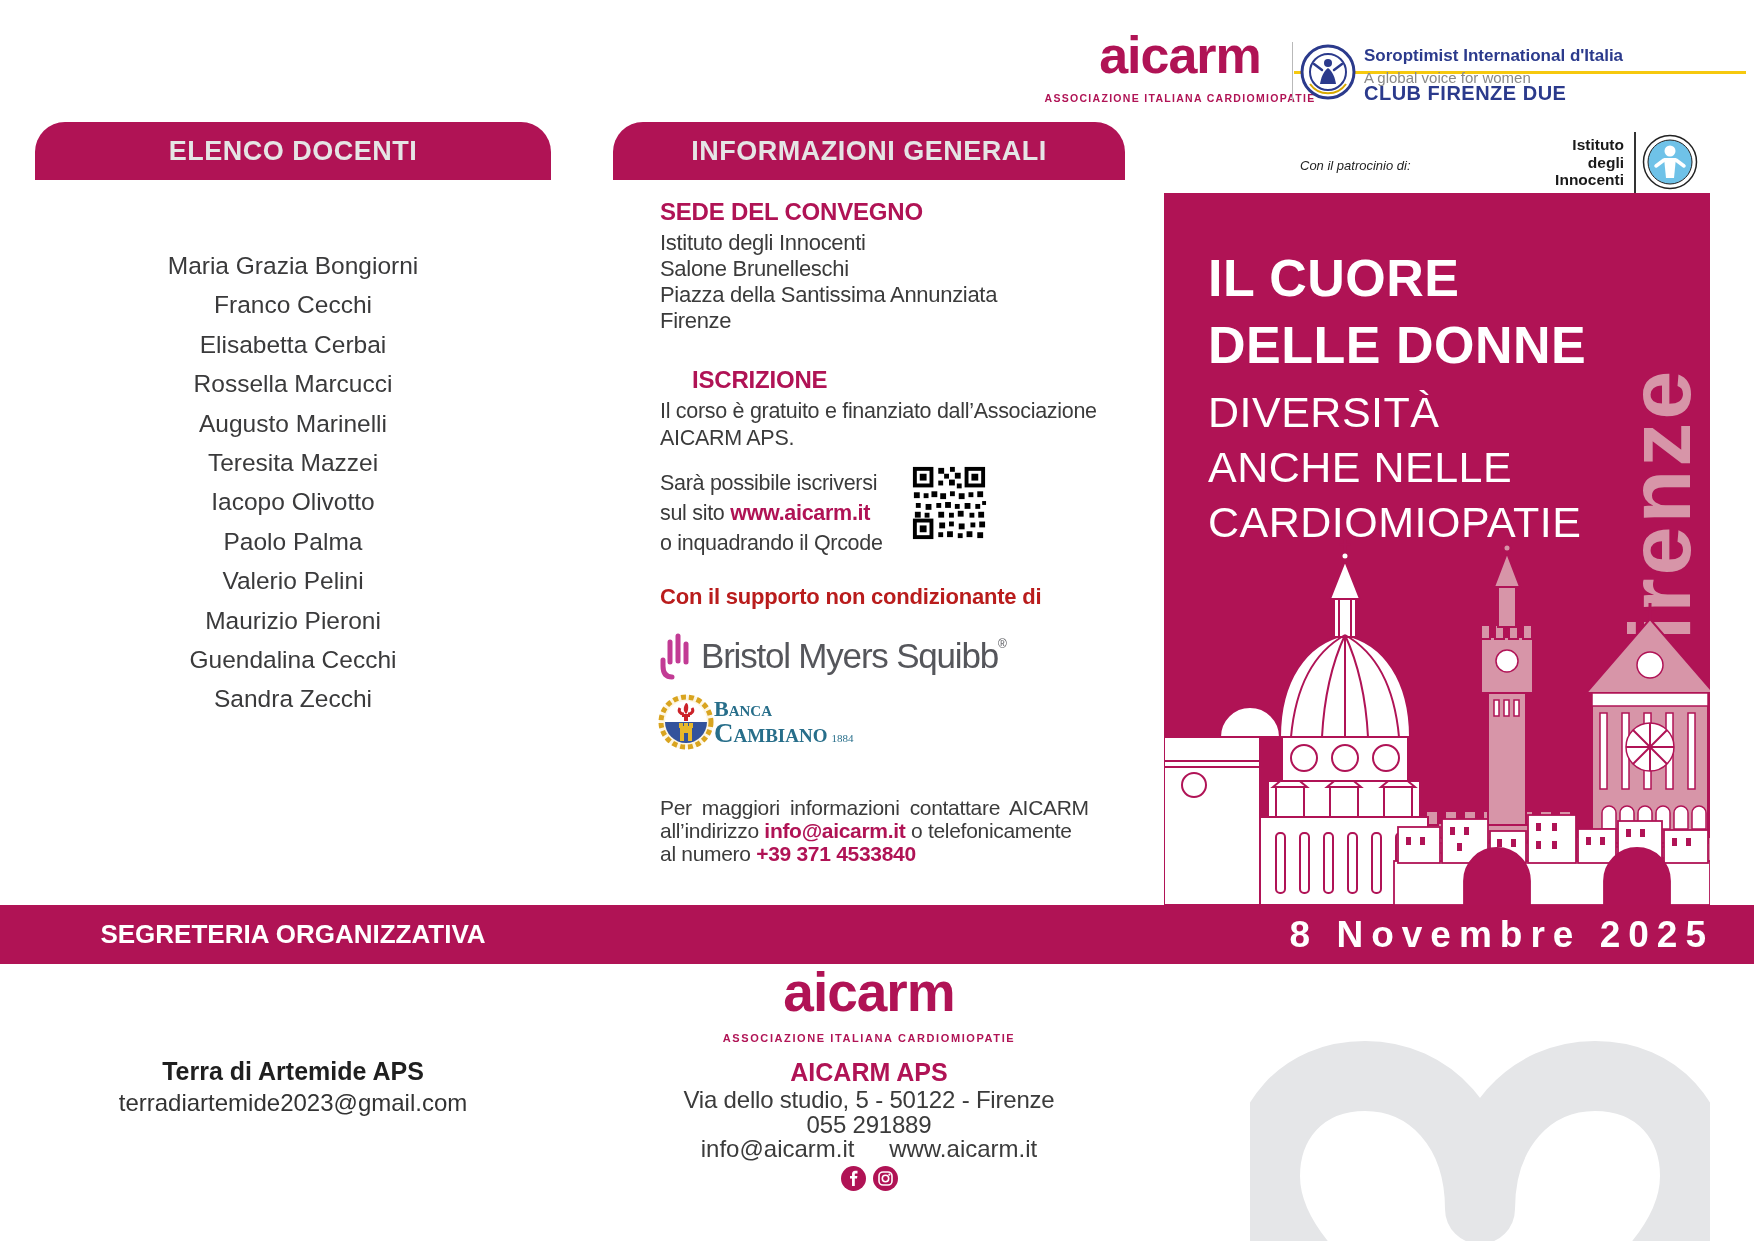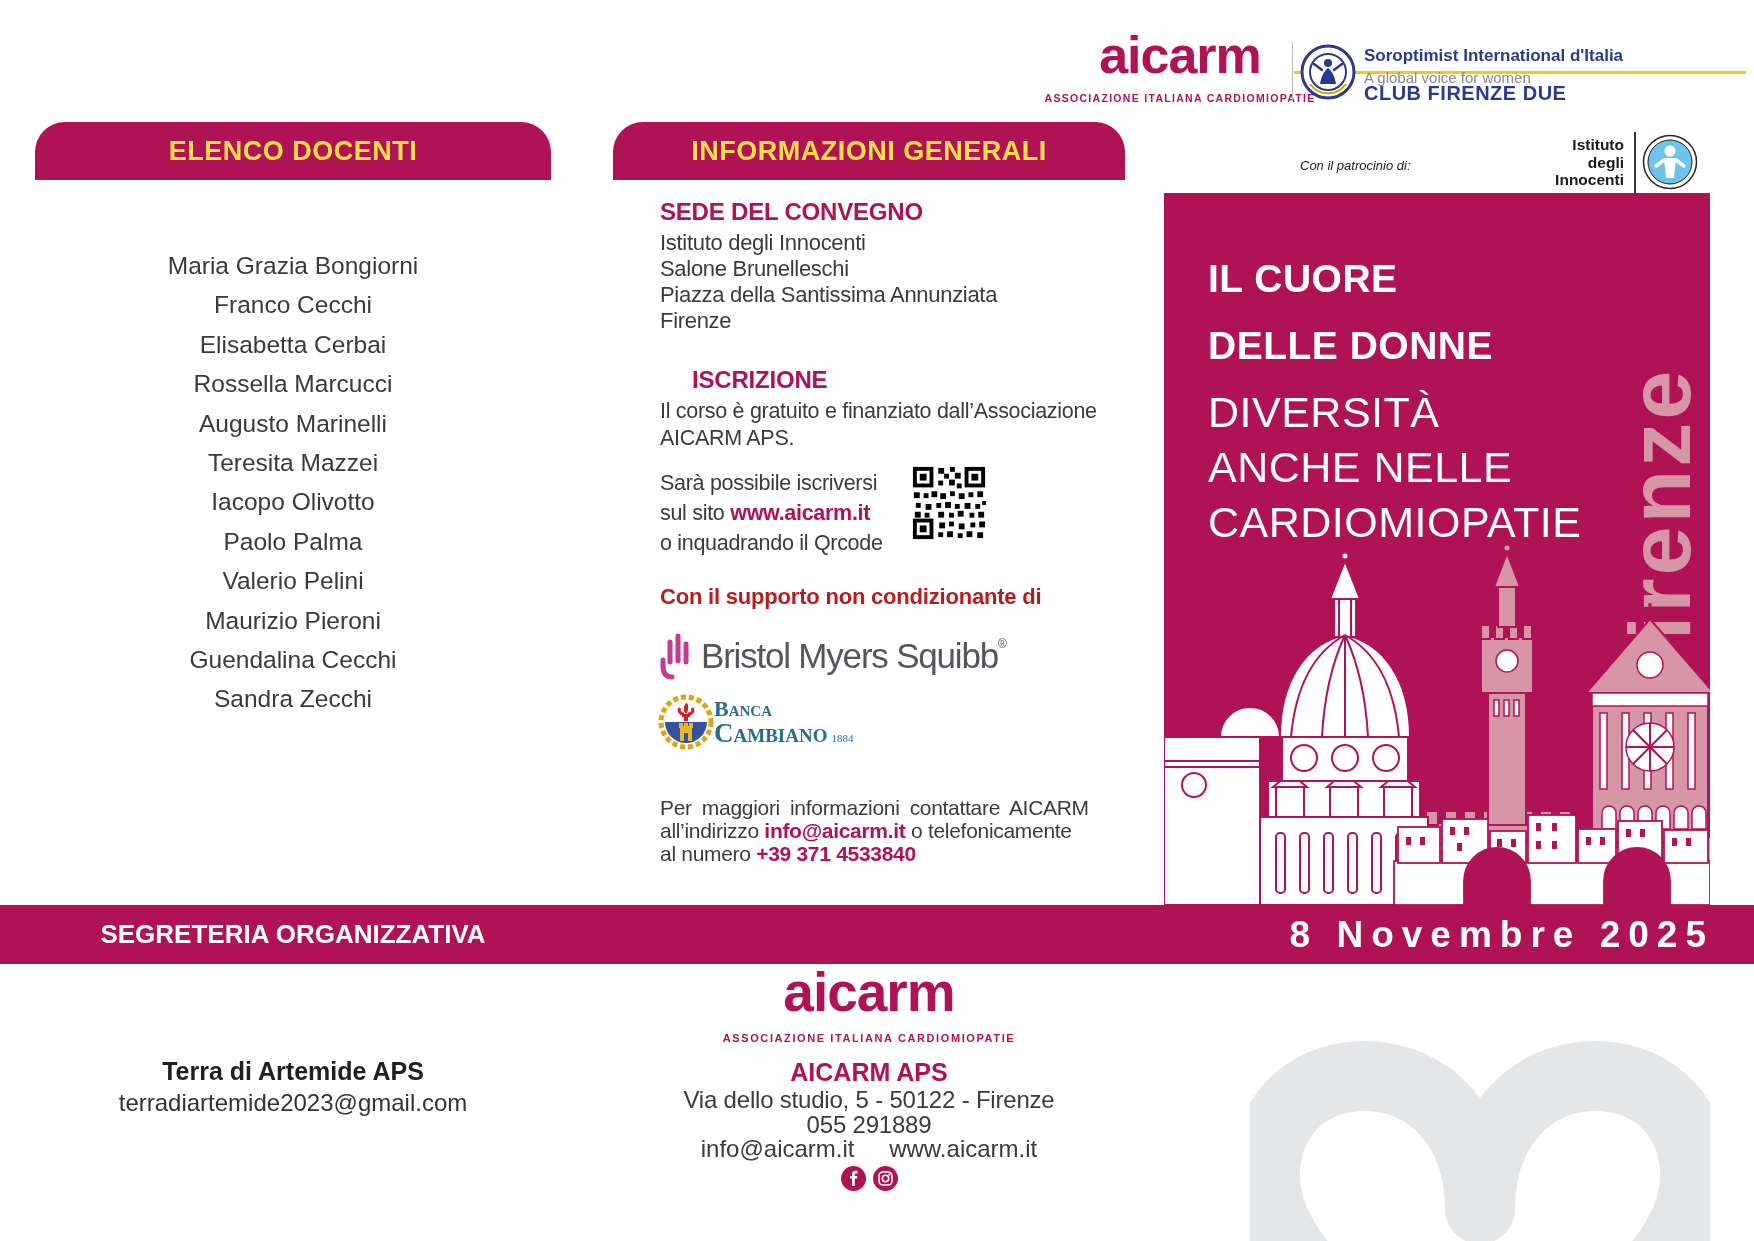--- a/index.html
+++ b/index.html
@@ -2,21 +2,21 @@
 <html><head>
 <meta charset="utf-8">
 <style>
   html,body{margin:0;padding:0;background:#888;}
   .page{position:relative;width:1754px;height:1241px;background:#ffffff;overflow:hidden;
         font-family:"Liberation Sans","DejaVu Sans",sans-serif;color:#3b3b3b;}
   .abs{position:absolute;}
 
   
   .band{position:absolute;top:122px;height:58px;background:#b01355;border-radius:30px 30px 0 0;
-        color:#fde047;font-weight:bold;font-size:27px;letter-spacing:.5px;text-align:center;line-height:58px;}
+        color:#e5e5e5;font-weight:bold;font-size:27px;letter-spacing:.5px;text-align:center;line-height:58px;}
   .band1{left:35px;width:516px;}
   .band2{left:613px;width:512px;}
 
   
   .brand-top{left:1040px;top:26px;width:280px;text-align:center;}
   .brand-word{font-size:52px;font-weight:bold;color:#b01355;letter-spacing:-1px;line-height:58px;}
   .brand-sub{font-size:10.5px;font-weight:bold;color:#b01355;letter-spacing:1.3px;margin-top:8px;}
 
   .soro{left:1292px;top:40px;width:456px;height:64px;}
   .soro-vline{position:absolute;left:0;top:2px;width:1px;height:60px;background:#b9b9b9;}
@@ -52,21 +52,21 @@
   .banca-name{font-family:"Liberation Serif","DejaVu Serif",serif;font-variant:small-caps;color:#276e8a;font-weight:bold;line-height:1;}
   .banca-l1{font-size:22px;}
   .banca-l2{font-size:27px;}
   .banca-year{font-size:11px;font-variant:normal;margin-left:4px;font-weight:normal;}
   .contact{left:660px;top:796px;font-size:21px;line-height:23px;letter-spacing:-.3px;color:#3b3b3b;}
   .contact .l1{word-spacing:4.5px;}
   .contact .mag{color:#b01355;font-weight:bold;}
 
   
   .panel{left:1164px;top:193px;width:546px;height:712px;background:#b01355;overflow:hidden;}
-  .p-title{position:absolute;left:44px;top:52px;color:#fff;font-size:39px;line-height:67px;
+  .p-title{position:absolute;left:44px;top:52px;color:#fff;font-size:52px;line-height:67px;
            font-weight:bold;letter-spacing:.5px;}
   .p-sub{position:absolute;left:44px;top:192px;color:#fff;font-size:43px;line-height:55px;letter-spacing:.5px;}
   .firenze{position:absolute;left:448px;top:34px;height:470px;width:96px;
            writing-mode:vertical-rl;transform:rotate(180deg);
            font-size:88px;font-weight:bold;color:#d795a8;letter-spacing:3px;line-height:96px;}
   .skyline{position:absolute;left:0;bottom:0;}
 
   
   .bar{left:0;top:905px;width:1754px;height:59px;background:#b01355;}
   .bar-left{position:absolute;left:35px;width:516px;text-align:center;line-height:59px;

